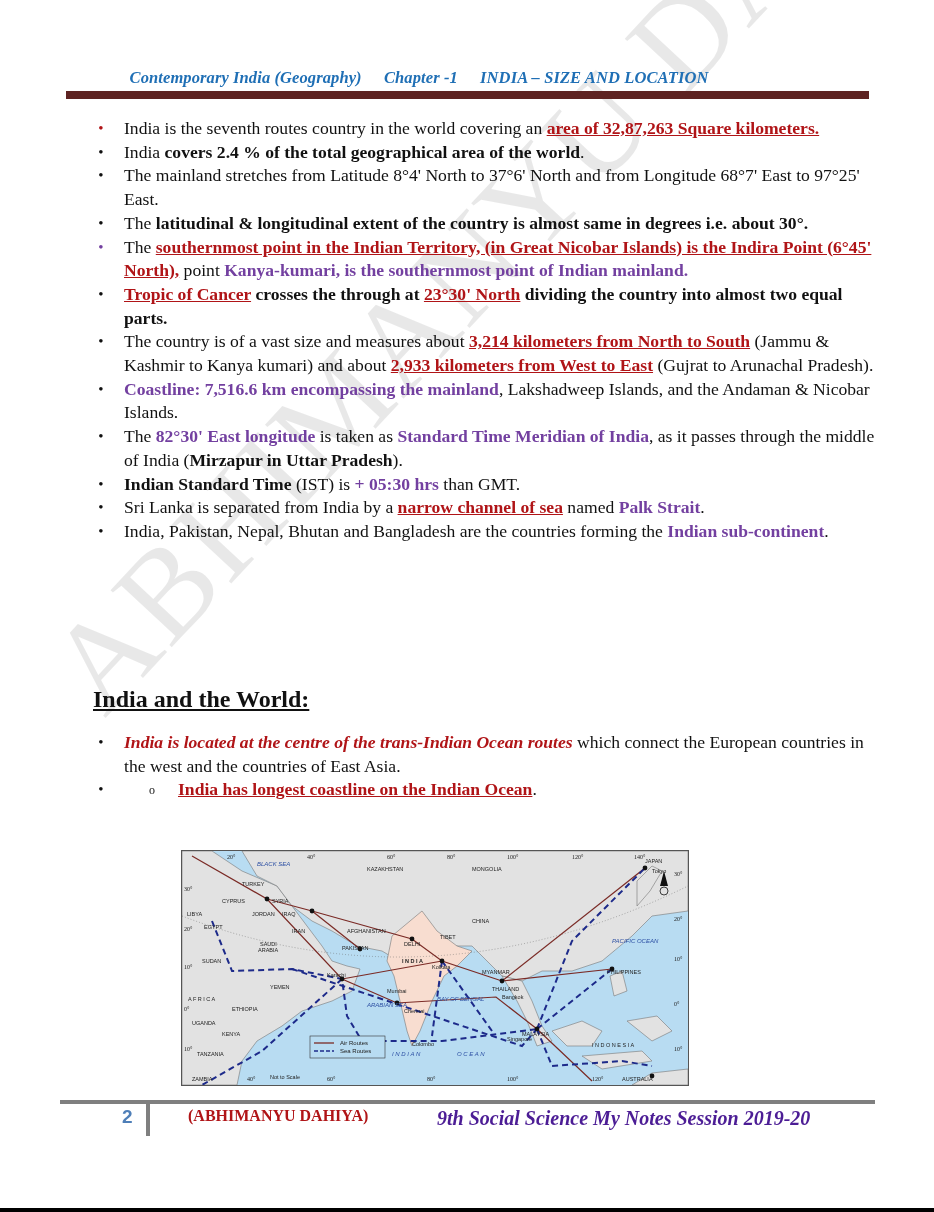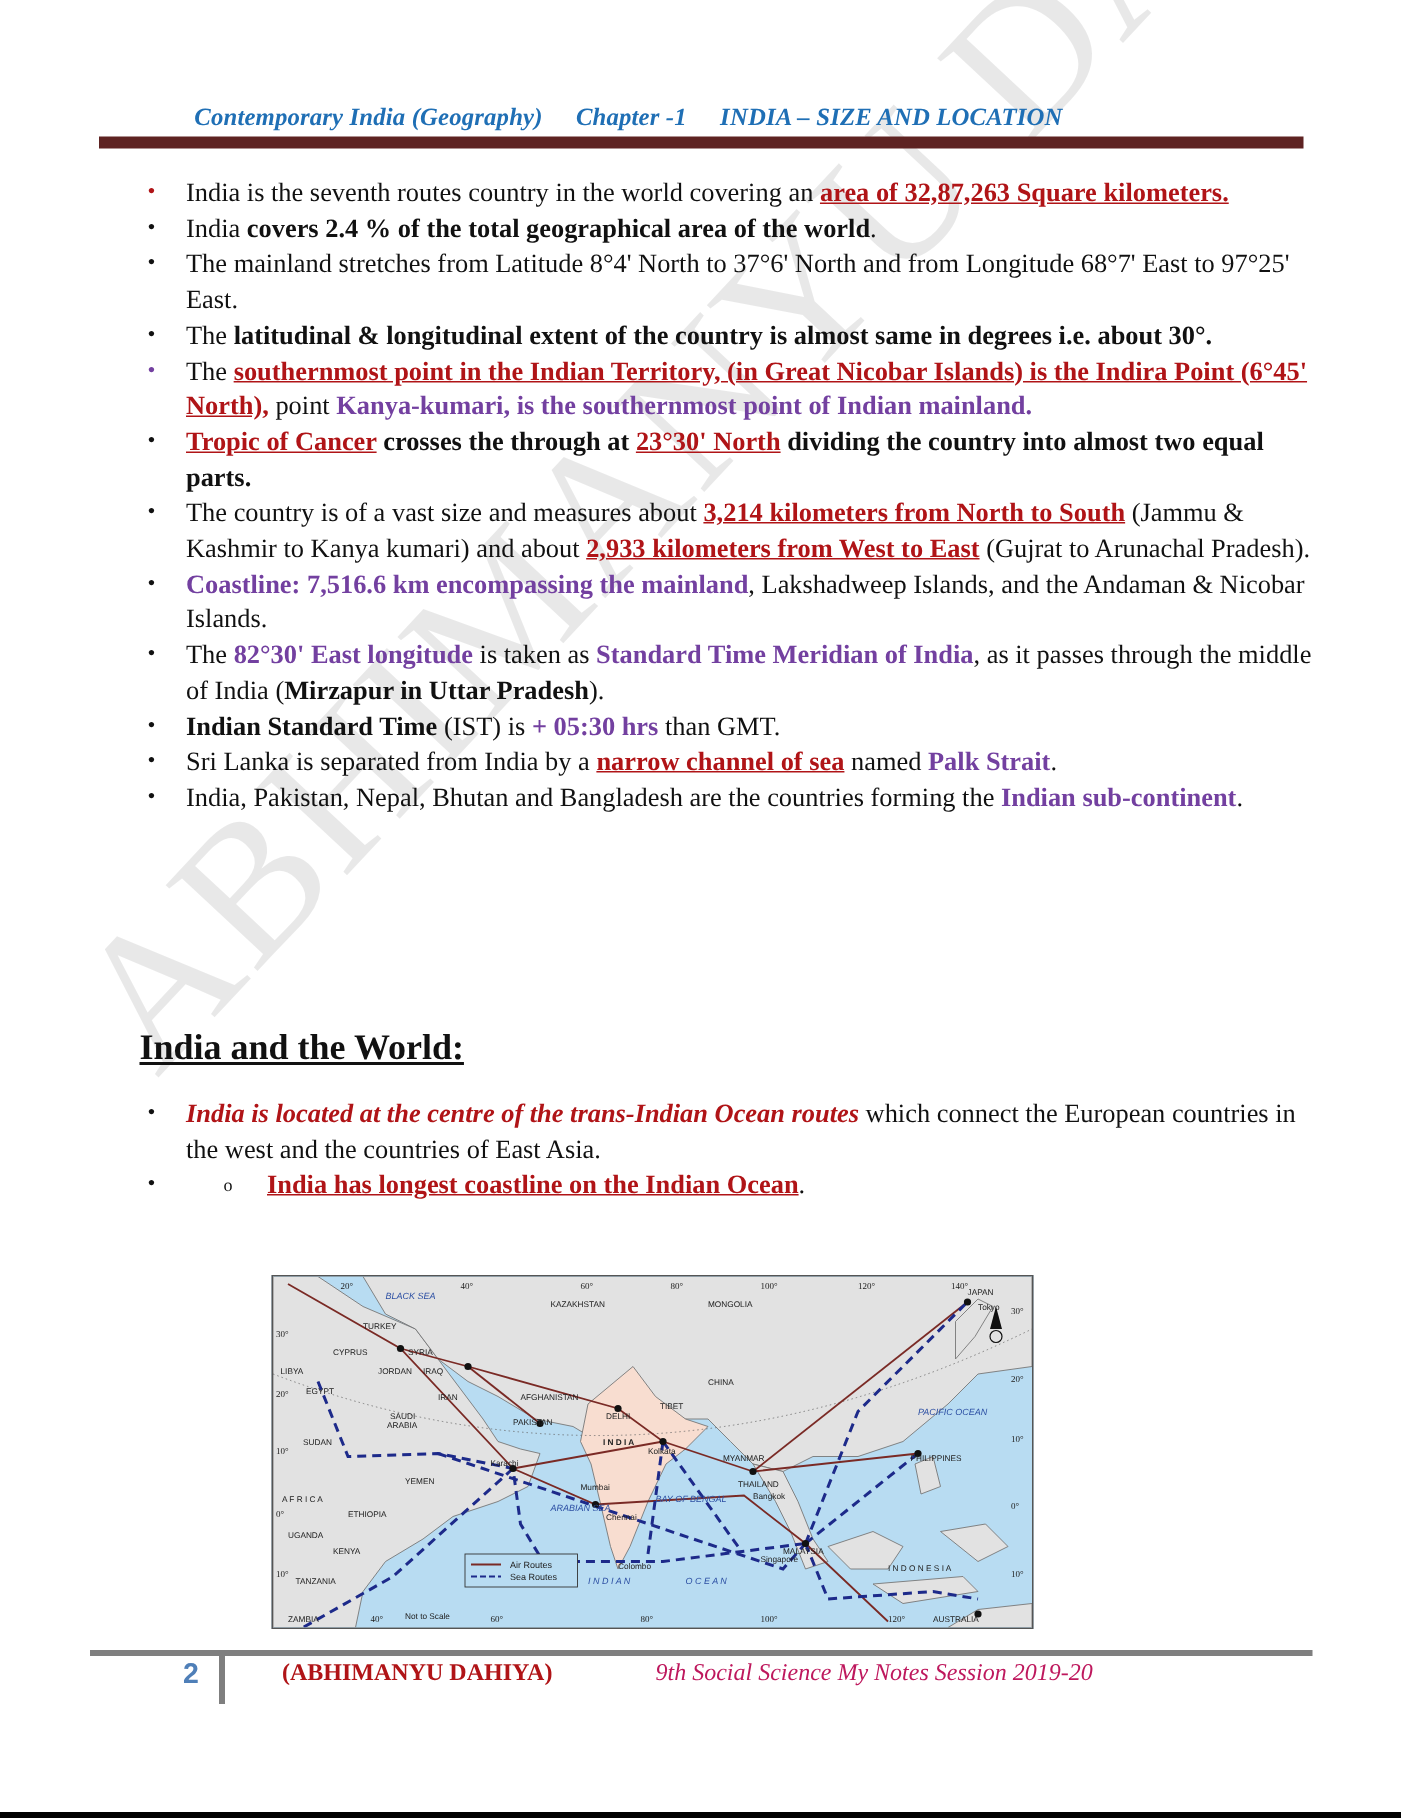--- a/index.html
+++ b/index.html
@@ -31,22 +31,22 @@
 
   .watermark { position:absolute; left:20px; top:640px; font-size:128px; color:rgba(0,0,0,0.09);
          transform:rotate(-47deg); transform-origin:0 0; white-space:nowrap; letter-spacing:2px;
          font-family:"Liberation Serif", serif; pointer-events:none; }
 
   .footer-bar { position:absolute; left:60px; top:1100px; width:815px; height:4px; background:#7f7f7f; }
   .footer-sep { position:absolute; left:146px; top:1104px; width:4px; height:32px; background:#7f7f7f; }
   .page-num { position:absolute; left:122px; top:1106px; font-family:"Liberation Sans", sans-serif;
          font-weight:bold; font-size:19px; color:#4f7fb8; }
   .footer-author { position:absolute; left:156px; top:1107px; font-weight:bold; font-size:16px; color:#b01417;margin-left:32px; }
-  .footer-note { position:absolute; left:437px; top:1107px; font-weight:normal; font-style:italic;
-         font-size:16px; color:#be185d; }
+  .footer-note { position:absolute; left:437px; top:1107px; font-weight:bold; font-style:italic;
+         font-size:20px; color:#4c1d95; }
   .bottom-rule { position:absolute; left:0; top:1208px; width:934px; height:4px; background:#000; }
 </style>
 </head>
 <body>
 
 <div class="watermark">ABHIMANYU DAHIYA</div>
 
 <div class="header-title">
   <span>Contemporary India (Geography)</span><span class="gap"></span>
   <span>Chapter -1</span><span class="gap"></span>

